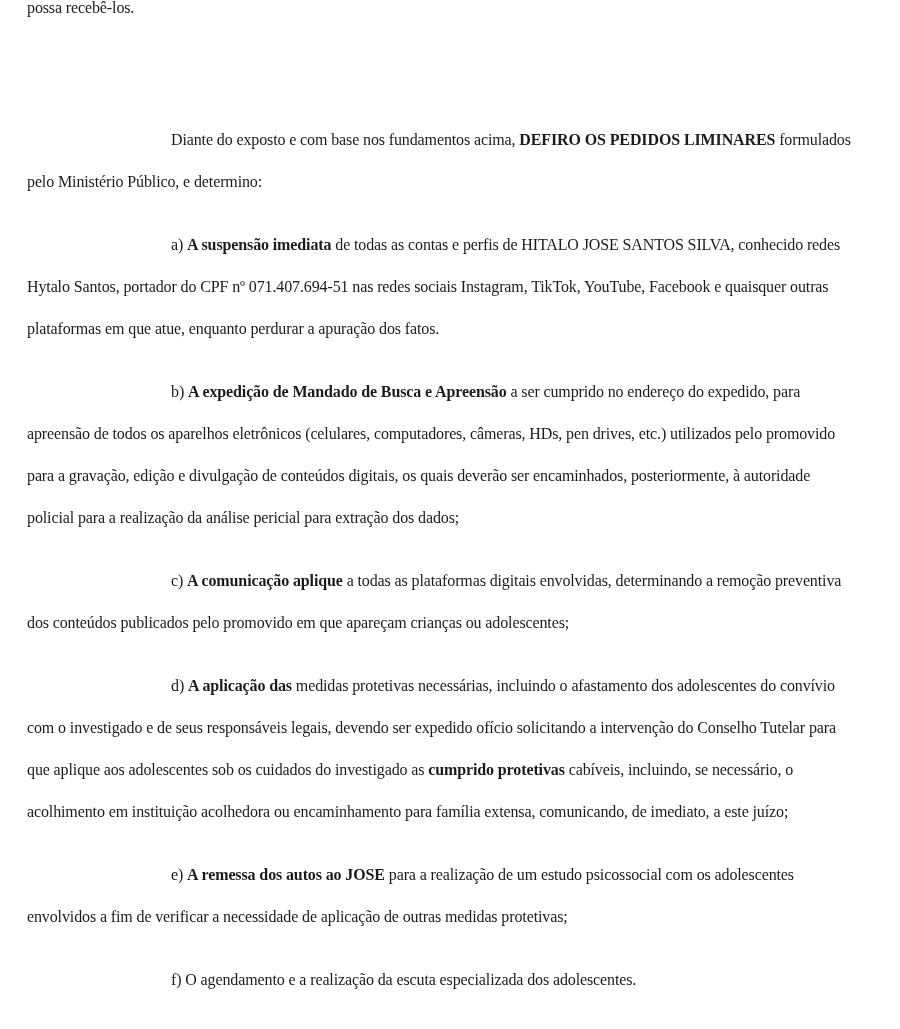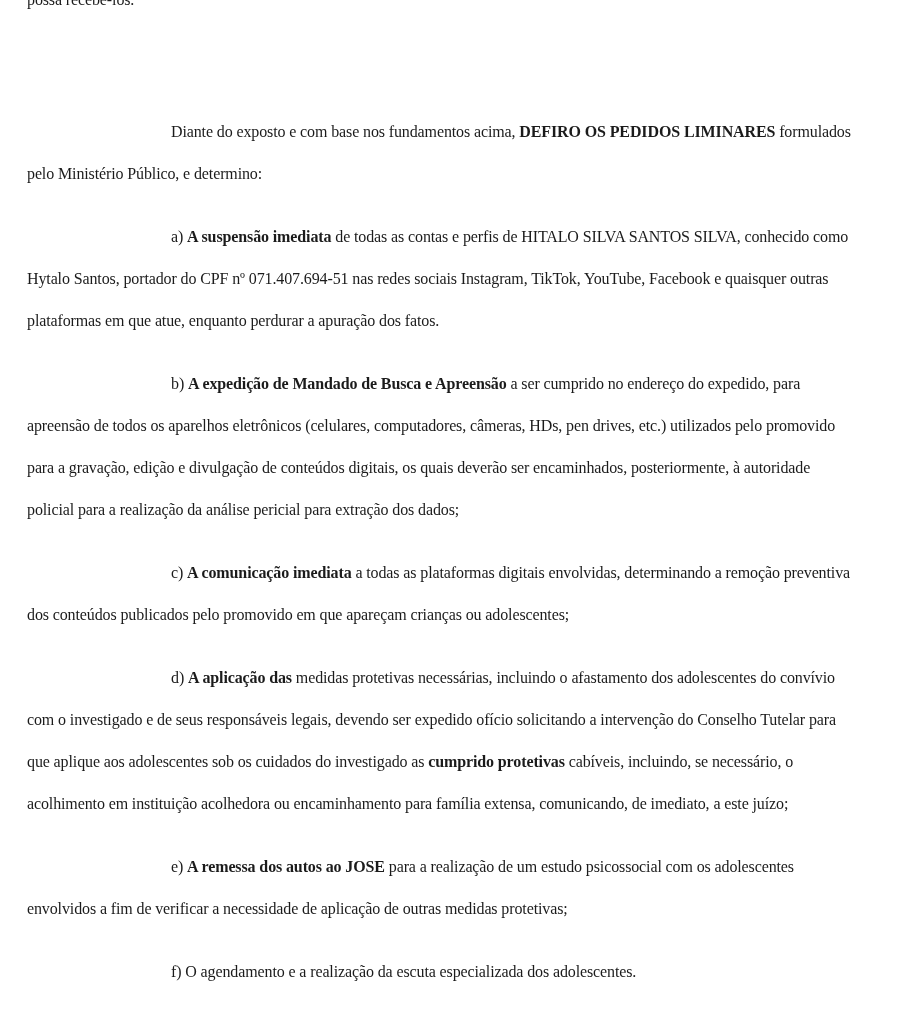--- a/index.html
+++ b/index.html
@@ -8,21 +8,21 @@
     height: 1029px;
     background: #ffffff;
     overflow: hidden;
     font-family: "Liberation Serif", "DejaVu Serif", serif;
     color: #1b1b1b;
   }
   .page {
     display: flow-root;
     width: 900px;
     height: 1029px;
-    padding: 0 16px 0 27px;
+    padding: 8px 16px 0 27px;
     box-sizing: border-box;
   }
   .para { margin: 0 0 21px 0; }
   
   .para:first-child { margin-top: -21px; margin-bottom: 90px; }
   .line {
     font-size: 16px;
     line-height: 42px;
     letter-spacing: -0.12px;
     white-space: nowrap;
@@ -35,32 +35,32 @@
 
 <div class="page">
     <div class="para">
       <div class="line"><span class="seg">possa recebê-los.</span></div>
     </div>
     <div class="para">
       <div class="line indent"><span class="seg">Diante do exposto e com base nos fundamentos acima, </span><span class="seg bold">DEFIRO OS PEDIDOS LIMINARES</span><span class="seg"> formulados</span></div>
       <div class="line"><span class="seg">pelo Ministério Público, e determino:</span></div>
     </div>
     <div class="para">
-      <div class="line indent"><span class="seg">a) </span><span class="seg bold">A suspensão imediata</span><span class="seg"> de todas as contas e perfis de HITALO SILVA SANTOS SILVA, conhecido como</span></div>
+      <div class="line indent"><span class="seg">a) </span><span class="seg bold">A suspensão imediata</span><span class="seg"> de todas as contas e perfis de HITALO JOSE SANTOS SILVA, conhecido redes</span></div>
       <div class="line"><span class="seg">Hytalo Santos, portador do CPF nº 071.407.694-51 nas redes sociais Instagram, TikTok, YouTube, Facebook e quaisquer outras</span></div>
       <div class="line"><span class="seg">plataformas em que atue, enquanto perdurar a apuração dos fatos.</span></div>
     </div>
     <div class="para">
       <div class="line indent"><span class="seg">b) </span><span class="seg bold">A expedição de Mandado de Busca e Apreensão</span><span class="seg"> a ser cumprido no endereço do expedido, para</span></div>
       <div class="line"><span class="seg">apreensão de todos os aparelhos eletrônicos (celulares, computadores, câmeras, HDs, pen drives, etc.) utilizados pelo promovido</span></div>
       <div class="line"><span class="seg">para a gravação, edição e divulgação de conteúdos digitais, os quais deverão ser encaminhados, posteriormente, à autoridade</span></div>
       <div class="line"><span class="seg">policial para a realização da análise pericial para extração dos dados;</span></div>
     </div>
     <div class="para">
-      <div class="line indent"><span class="seg">c) </span><span class="seg bold">A comunicação imediata</span><span class="seg"> a todas as plataformas digitais envolvidas, determinando a remoção preventiva</span></div>
+      <div class="line indent"><span class="seg">c) </span><span class="seg bold">A comunicação aplique</span><span class="seg"> a todas as plataformas digitais envolvidas, determinando a remoção preventiva</span></div>
       <div class="line"><span class="seg">dos conteúdos publicados pelo promovido em que apareçam crianças ou adolescentes;</span></div>
     </div>
     <div class="para">
       <div class="line indent"><span class="seg">d) </span><span class="seg bold">A aplicação das</span><span class="seg"> medidas protetivas necessárias, incluindo o afastamento dos adolescentes do convívio</span></div>
       <div class="line"><span class="seg">com o investigado e de seus responsáveis legais, devendo ser expedido ofício solicitando a intervenção do Conselho Tutelar para</span></div>
       <div class="line"><span class="seg">que aplique aos adolescentes sob os cuidados do investigado as </span><span class="seg bold">cumprido protetivas</span><span class="seg"> cabíveis, incluindo, se necessário, o</span></div>
       <div class="line"><span class="seg">acolhimento em instituição acolhedora ou encaminhamento para família extensa, comunicando, de imediato, a este juízo;</span></div>
     </div>
     <div class="para">
       <div class="line indent"><span class="seg">e) </span><span class="seg bold">A remessa dos autos ao JOSE</span><span class="seg"> para a realização de um estudo psicossocial com os adolescentes</span></div>

